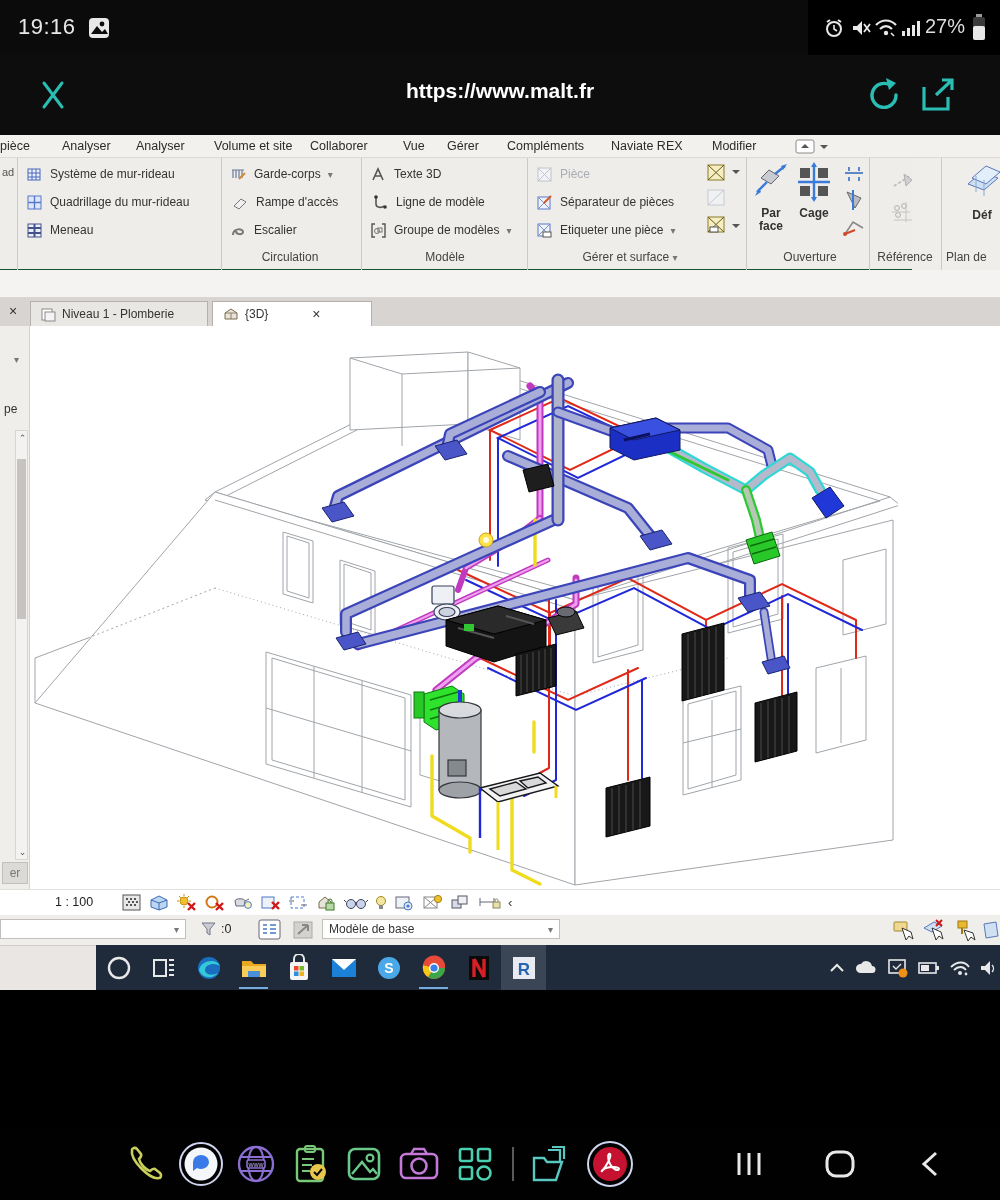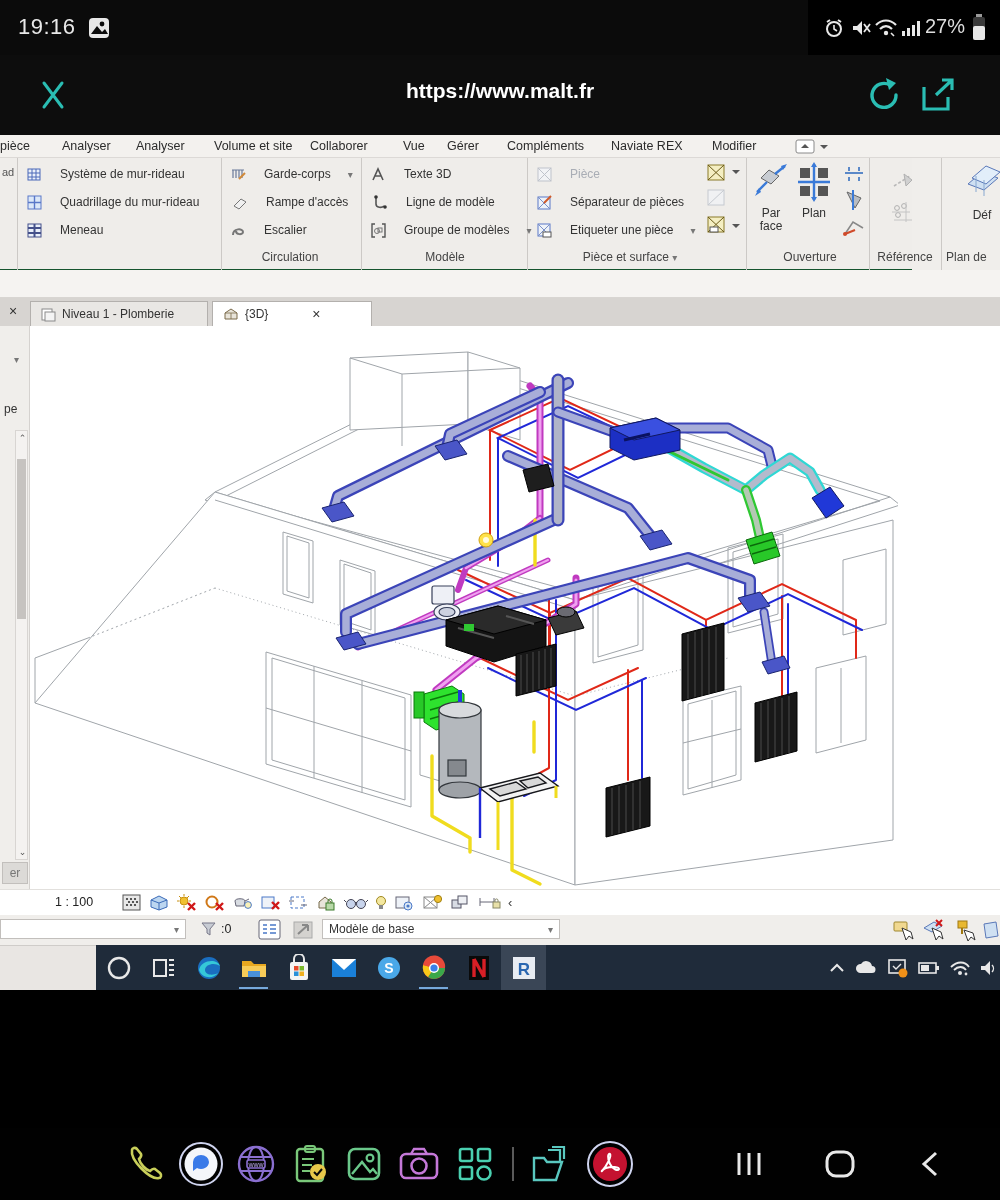--- a/index.html
+++ b/index.html
@@ -11,23 +11,23 @@
   .time{left:18px;top:14px;font-size:22px;letter-spacing:.5px;}
   .pct{font-size:20px;color:#ddd;}
   .browserbar{left:0;top:55px;width:1000px;height:80px;background:#0d0d0d;}
   .url{width:1000px;text-align:center;top:24px;left:0;color:#fff;font-size:21px;font-weight:bold;}
   
   .ribwrap{left:0;top:135px;width:1000px;height:163px;background:#f0eeeb;}
   .tabrow{left:0;top:0;width:1000px;height:23px;background:#f3f1ee;border-bottom:1px solid #dcd9d6;}
   .rtab{font-size:12.5px;color:#2b2b2b;top:4px;white-space:nowrap;}
   .ribbody{left:0;top:23px;width:912px;height:112px;background:#efedea;border-bottom:1px solid #14532d;}
   .vsep{width:1px;background:#ccc9c6;top:0;height:112px;}
-  .ritem{display:flex;align-items:center;gap:17px;font-size:12px;color:#333;white-space:nowrap;height:20px;text-align:center;}
+  .ritem{display:flex;align-items:center;gap:7px;font-size:12px;color:#333;white-space:nowrap;height:20px;text-align:center;}
   .plabel{font-size:12px;color:#444;text-align:center;white-space:nowrap;}
-  .bigbtn{font-size:12px;color:#333;text-align:center;line-height:13px;}
+  .bigbtn{font-size:12px;color:#333;text-align:center;line-height:13px;font-weight:bold;}
   .dis{color:#a9adb5;}
   .optionstrip{left:0;top:270px;width:1000px;height:28px;background:#f5f3f1;border-bottom:1px solid #d8d5d2;}
   
   .viewtabs{left:0;top:298px;width:1000px;height:28px;background:#d7d4d1;}
   .vtab{top:3px;height:25px;display:flex;align-items:center;gap:6px;font-size:12px;color:#333;padding:0 10px;border:1px solid #b3b0ad;border-bottom:none;}
   .vtab.inactive{background:#e9e7e4;}
   .vtab.active{background:#fff;}
   .xsmall{font-size:14px;color:#333;line-height:14px;}
   
   .canvas{left:0;top:326px;width:1000px;height:563px;background:#fff;}
@@ -227,21 +227,21 @@
       </div>
       <div class="abs ritem" style="left:536px;top:62px">
         <svg width="17" height="17">
             <rect x="2" y="2" width="12" height="12" fill="#eef2f8" stroke="#5a78c8"></rect>
             <path d="M2 2 L14 14 M14 2 L2 14" stroke="#7a90c8"></path>
             <rect x="7" y="10" width="8" height="5" fill="#fff" stroke="#555"></rect>
           </svg>
         <span>Etiqueter une pièce</span>
           <span class="chev">▾</span>
       </div>
-      <div class="abs plabel" style="left:560px;top:92px;width:140px"><span>Pièce et surface</span> <span class="chev">▾</span></div>
+      <div class="abs plabel" style="left:560px;top:92px;width:140px"><span>Gérer et surface</span> <span class="chev">▾</span></div>
 
       <svg class="abs" style="left:706px;top:6px" width="36" height="18">
           <rect x="2" y="1" width="16" height="15" fill="#f4eec2" stroke="#8a7a28"></rect>
           <path d="M2 1 L18 16 M18 1 L2 16" stroke="#6a5a18"></path>
           <path d="M26 6 L30 10 L34 6" fill="#555"></path>
         </svg>
       <svg class="abs" style="left:706px;top:31px" width="20" height="18">
           <rect x="2" y="1" width="16" height="15" fill="#f0f1f3" stroke="#c6cad0"></rect>
           <path d="M2 16 L18 1" stroke="#c6cad0"></path>
         </svg>
@@ -263,21 +263,21 @@
       </div>
       <div class="abs bigbtn" style="left:797px;top:4px">
         <svg width="34" height="42">
             <rect x="3" y="6" width="10" height="10" fill="#555"></rect>
             <rect x="21" y="6" width="10" height="10" fill="#555"></rect>
             <rect x="3" y="24" width="10" height="10" fill="#555"></rect>
             <rect x="21" y="24" width="10" height="10" fill="#555"></rect>
             <path d="M17 2 V38 M1 20 H33" stroke="#3a7ad8" stroke-width="2.4"></path>
             <path d="M17 0 L14 5 H20 Z M17 40 L14 35 H20 Z" fill="#3a7ad8"></path>
           </svg>
-        <div>Plan</div>
+        <div>Cage</div>
       </div>
       <svg class="abs" style="left:841px;top:5px" width="26" height="22">
           <path d="M4 10 H22 M8 4 V8 M18 4 V8 M8 14 V18 M18 14 V18" stroke="#5a88c8" stroke-width="2"></path>
         </svg>
       <svg class="abs" style="left:841px;top:30px" width="26" height="24">
           <path d="M6 4 L20 10 L14 20 Z" fill="#b8bcc2" stroke="#666"></path>
           <path d="M12 2 V22" stroke="#3a7ad8" stroke-width="2"></path>
         </svg>
       <svg class="abs" style="left:841px;top:58px" width="26" height="22">
           <path d="M4 18 L12 6 L22 12" fill="none" stroke="#888" stroke-width="1.6"></path>

